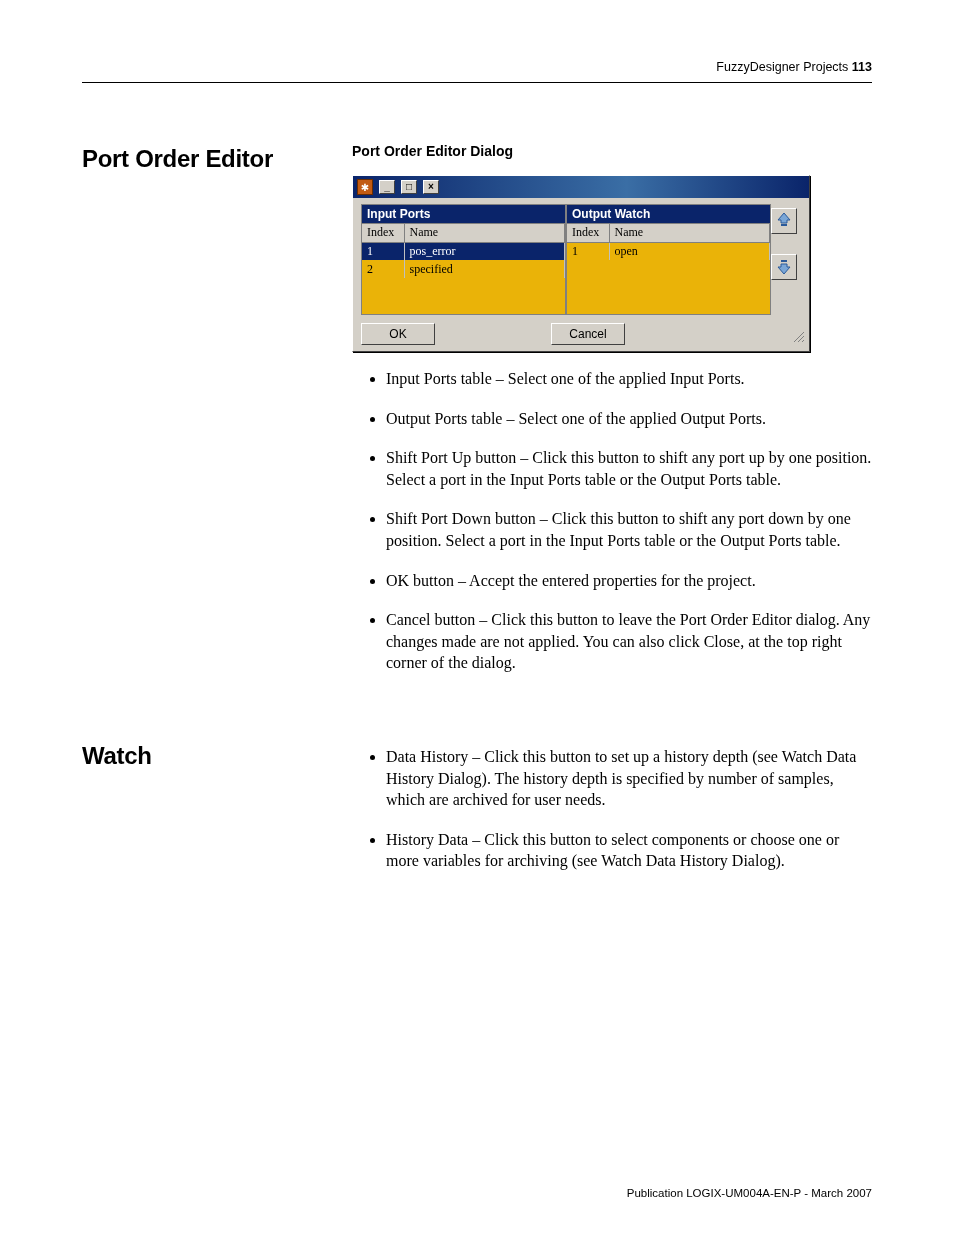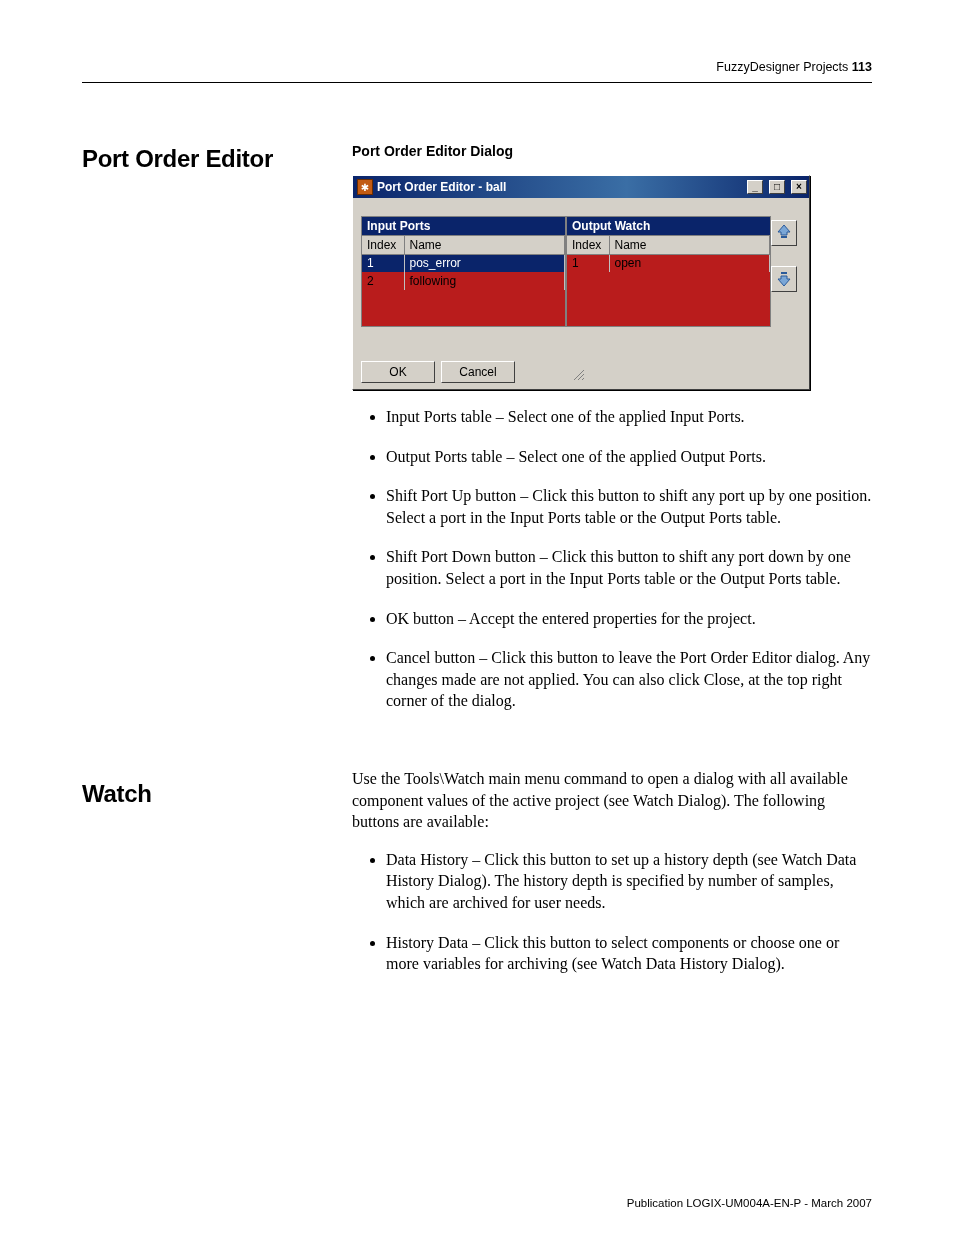--- a/index.html
+++ b/index.html
@@ -60,21 +60,21 @@
     margin: 16px 0 0 0;
     padding: 0 0 0 34px;
   }
   ul.bullets li {
     font-size: 16px;
     line-height: 1.35;
     margin-bottom: 18px;
   }
   .footer {
     position: absolute;
-    bottom: 26px;
+    bottom: 36px;
     right: 82px;
     font-family: Arial, Helvetica, sans-serif;
     font-size: 11.5px;
   }
   
   .dialog {
     width: 458px;
     background: #d4d0c8;
     border-top: 1px solid #fff;
     border-left: 1px solid #fff;
@@ -122,36 +122,36 @@
     font-size: 10px;
     font-weight: bold;
     text-align: center;
     line-height: 12px;
     cursor: default;
   }
   .dialog-body {
     padding: 6px 8px 4px 8px;
     display: flex;
     gap: 0;
-    margin-top: 12px;
   }
   .ports-group { flex: 1; }
   .ports-header {
     background: #0a246a;
     color: #fff;
     font-weight: bold;
     font-size: 12px;
     padding: 2px 5px;
     border: 1px solid #808080;
     border-bottom: none;
   }
   .ports-table {
-    background: #b91c1c;
+    background: #eab308;
     border: 1px solid #808080;
     height: 92px;
+    font-family: Liberation Serif, serif;
   }
   .ports-table table {
     border-collapse: collapse;
     width: 100%;
     font-size: 12px;
   }
   .ports-table th {
     background: #d4d0c8;
     border-right: 1px solid #808080;
     border-bottom: 1px solid #808080;
@@ -182,25 +182,24 @@
     border-top: 1px solid #fff;
     border-left: 1px solid #fff;
     border-right: 1px solid #404040;
     border-bottom: 1px solid #404040;
     display:flex;
     align-items:center;
     justify-content:center;
   }
   .dialog-footer {
     display:flex;
-    justify-content: flex-start;
+    justify-content: space-between;
     gap: 6px;
     padding: 4px 8px 6px 8px;
     align-items: center;
-    margin-top: 26px;
   }
   .dlg-btn {
     width: 74px;
     height: 22px;
     background: #d4d0c8;
     border-top: 1px solid #fff;
     border-left: 1px solid #fff;
     border-right: 1px solid #404040;
     border-bottom: 1px solid #404040;
     font-size: 12px;
@@ -228,21 +227,20 @@
   <div class="row">
     <div class="left-col">
       <h2 class="section-heading">Port Order Editor</h2>
     </div>
     <div class="right-col">
       <div class="figure-caption">Port Order Editor Dialog</div>
 
       <div class="dialog">
         <div class="titlebar">
           <span class="appicon">✱</span>
-          <span class="title">Port Order Editor - ball</span>
           <span class="sysbtn">_</span>
           <span class="sysbtn">□</span>
           <span class="sysbtn">×</span>
         </div>
         <div class="dialog-body">
           <div class="ports-group">
             <div class="ports-header">Input Ports</div>
             <div class="ports-table">
               <table>
                 <tbody>
@@ -251,21 +249,21 @@
                   <th>Name</th>
                 </tr>
                 </tbody>
                   <tbody id="input-ports-body">
                     <tr class="selected">
                       <td>1</td>
                       <td>pos_error</td>
                     </tr>
                     <tr>
                       <td>2</td>
-                      <td>following</td>
+                      <td>specified</td>
                     </tr>
                   </tbody>
               </table>
             </div>
           </div>
           <div class="ports-group">
             <div class="ports-header">Output Watch</div>
             <div class="ports-table">
               <table>
                 <tbody>
@@ -320,21 +318,20 @@
           <li>Cancel button – Click this button to leave the Port Order Editor dialog. Any changes made are not applied. You can also click Close, at the top right corner of the dialog.</li>
         </ul>
     </div>
   </div>
 
   <div class="row">
     <div class="left-col">
       <h2 class="section-heading">Watch</h2>
     </div>
     <div class="right-col">
-      <p class="body-text">Use the Tools\Watch main menu command to open a dialog with all available component values of the active project (see Watch Dialog). The following buttons are available:</p>
       <ul class="bullets" id="section2-bullets">
           <li>Data History – Click this button to set up a history depth (see Watch Data History Dialog). The history depth is specified by number of samples, which are archived for user needs.</li>
           <li>History Data – Click this button to select components or choose one or more variables for archiving (see Watch Data History Dialog).</li>
         </ul>
     </div>
   </div>
 
   <div class="footer">Publication LOGIX-UM004A-EN-P - March 2007</div>
 </div>
 

